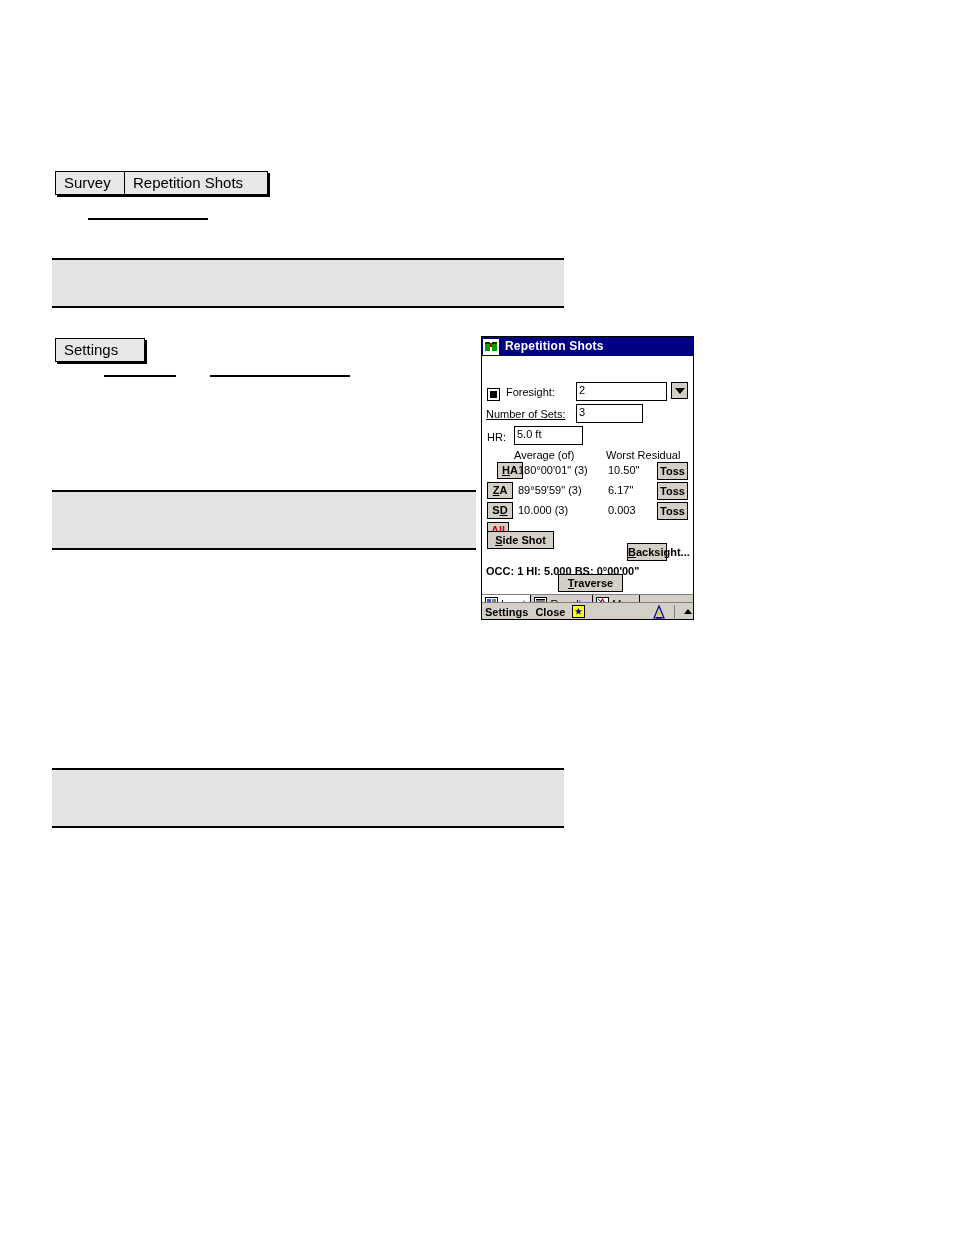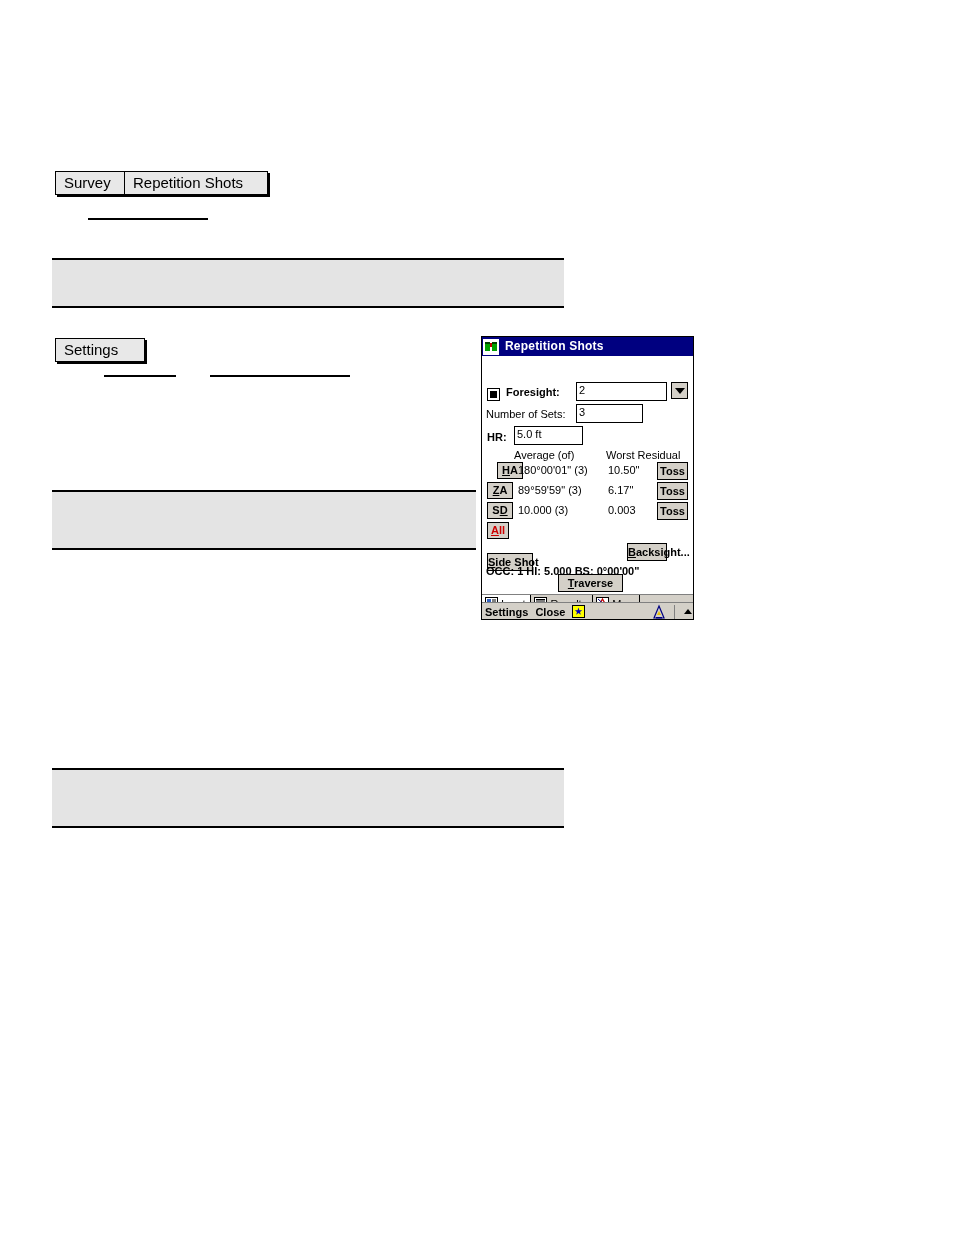--- a/index.html
+++ b/index.html
@@ -301,30 +301,30 @@
         <rect x="1" y="2" width="5" height="2" fill="#004000"></rect>
         <rect x="8" y="2" width="5" height="2" fill="#004000"></rect>
       </svg>
     </span>
     <span class="title-text">Repetition Shots</span>
   </div>
 
   <div class="pda-body">
 
     <span class="sq-bullet" style="left:6px; top:33px;"></span>
-    <span class="lbl" style="left:24px; top:30px;font-weight:bold;">Foresight:</span>
+    <span class="lbl" style="left:24px; top:30px;">Foresight:</span>
     <div class="fld" style="left:94px; top:26px; width:91px; height:19px;">2</div>
     <div class="combo-arrow" style="left:189px; top:26px;">
       <i></i>
     </div>
 
-    <span class="lbl" style="left:4px; top:52px;">Number of Sets:</span>
+    <span class="lbl" style="left:4px; top:52px;text-decoration:underline;">Number of Sets:</span>
     <div class="fld" style="left:94px; top:48px; width:67px; height:19px;">3</div>
 
-    <span class="lbl" style="left:5px; top:75px;font-weight:bold;">HR:</span>
+    <span class="lbl" style="left:5px; top:75px;">HR:</span>
     <div class="fld" style="left:32px; top:70px; width:69px; height:19px;">5.0 ft</div>
 
     <span class="lbl" style="left:32px; top:93px;">Average (of)</span>
     <span class="lbl" style="left:124px; top:93px;">Worst Residual</span>
 
     <div class="tagbtn" style="left:5px; top:106px;margin-left:10px;">
       <u>H</u>A
     </div>
     <span class="valtext" style="left:36px; top:106px;">180°00'01" (3)</span>
     <span class="valtext" style="left:126px; top:106px;">10.50"</span>
@@ -341,21 +341,21 @@
       S<u>D</u>
     </div>
     <span class="valtext" style="left:36px; top:146px;">10.000 (3)</span>
     <span class="valtext" style="left:126px; top:146px;">0.003</span>
     <div class="tossbtn" style="left:175px; top:146px;">Toss</div>
 
     <div class="tagbtn red" style="left:5px; top:166px;">
       <u>A</u>ll
     </div>
 
-    <div class="actbtn" style="left:5px; top:197px; width:46px;">
+    <div class="actbtn" style="left:5px; top:175px; width:67px;">
       <u>S</u>ide Shot
     </div>
     <div class="actbtn" style="left:76px; top:187px; width:65px;margin-top:31px;">
       <u>T</u>raverse
     </div>
     <div class="actbtn" style="left:145px; top:187px; width:40px;">
       <u>B</u>acksight...
     </div>
 
     <span class="lbl" style="left:4px; top:209px;font-weight:bold;">OCC: 1  HI: 5.000  BS: 0°00'00"</span>

